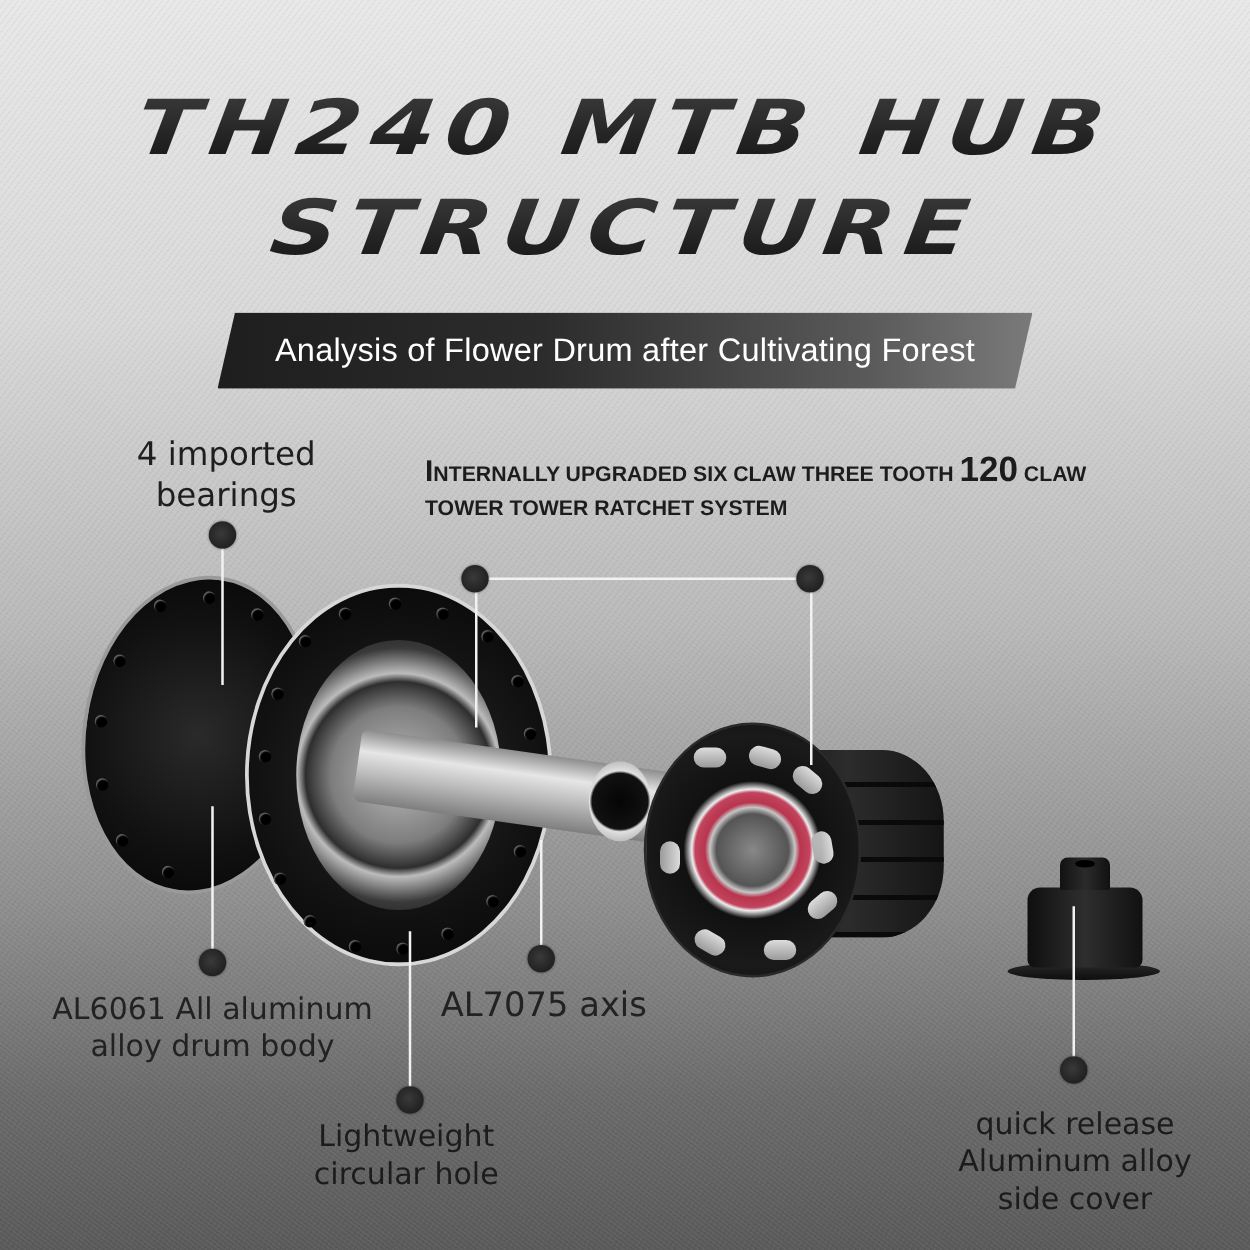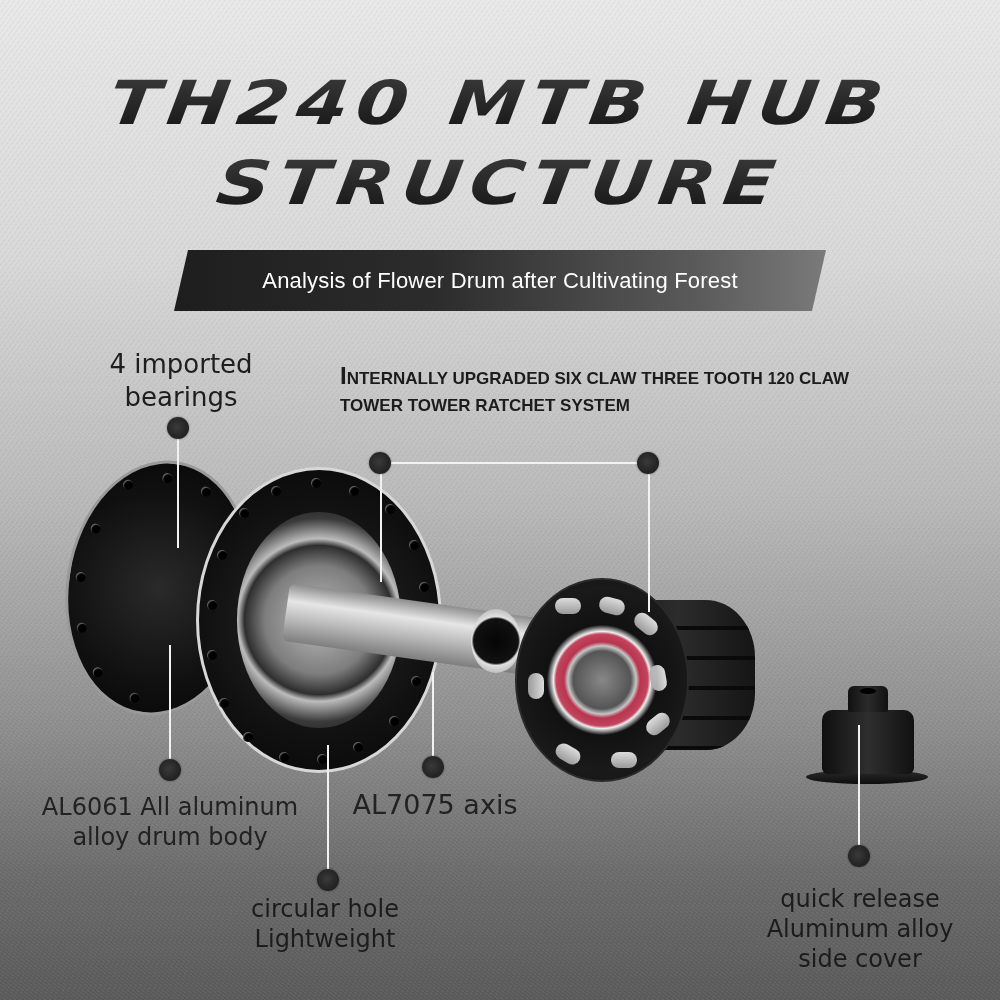--- a/index.html
+++ b/index.html
@@ -25,33 +25,33 @@
   }
   .title.l1 { top: 66px; }
   .title.l2 { top: 146px; }
   .banner {
     position: absolute; left: 174px; top: 250px; width: 652px; height: 61px;
     clip-path: polygon(14px 0, 100% 0, calc(100% - 14px) 100%, 0 100%);
     background: linear-gradient(90deg, #1e1e1e 0%, #2c2c2c 40%, #5a5a5a 80%, #7a7a7a 100%);
     display: flex; align-items: center; justify-content: center;
   }
   .banner span {
-    color: #fff; font-family: "Liberation Sans", sans-serif; font-size: 22px; letter-spacing: 0.2px;
+    color: #fff; font-family: "Liberation Sans", sans-serif; font-size: 26px; letter-spacing: 0.2px;
   }
   .label {
     position: absolute; color: #1e1e1e; font-family: "DejaVu Sans", sans-serif;
     text-align: center; line-height: 1.25;
   }
   .lbl-bearings { left: 92px; top: 348px; width: 178px; font-size: 26px; }
   .lbl-ratchet {
     left: 340px; top: 362px; width: 640px; font-family: "Liberation Sans", sans-serif;
     font-weight: bold; font-size: 17px; text-align: left; line-height: 27px; color: #1c1c1c;
   }
   .lbl-ratchet .cap { font-size: 24px; }
-  .lbl-ratchet .big { font-size: 16px; margin-top: 16px; }
+  .lbl-ratchet .big { font-size: 28px; margin-top: 16px; }
   .lbl-drum { left: 30px; top: 792px; width: 280px; font-size: 24px; color: #222; }
   .lbl-axis { left: 345px; top: 788px; width: 180px; font-size: 27px; color: #222; }
   .lbl-hole { left: 240px; top: 894px; width: 170px; font-size: 24px; color: #1c1c1c; }
   .lbl-cover { left: 760px; top: 884px; width: 200px; font-size: 24px; color: #1c1c1c; }
 
   .dot {
     position: absolute; width: 22px; height: 22px; margin: -11px 0 0 -11px; border-radius: 50%;
     background: radial-gradient(circle at 45% 45%, #3a3a3a 0%, #242424 60%, #1a1a1a 100%);
     box-shadow: 0 0 2px rgba(0,0,0,0.5);
   }
@@ -229,21 +229,21 @@
 </div>
 
 <div class="label lbl-drum">
   <div>AL6061 All aluminum</div>
   <div>alloy drum body</div>
 </div>
 
 <div class="label lbl-axis">AL7075 axis</div>
 
 <div class="label lbl-hole">
+  <div>Lightweight</div>
   <div>circular hole</div>
-  <div>Lightweight</div>
 </div>
 
 <div class="label lbl-cover">
   <div>quick release</div>
   <div>Aluminum alloy</div>
   <div>side cover</div>
 </div>
 
 </body></html>

